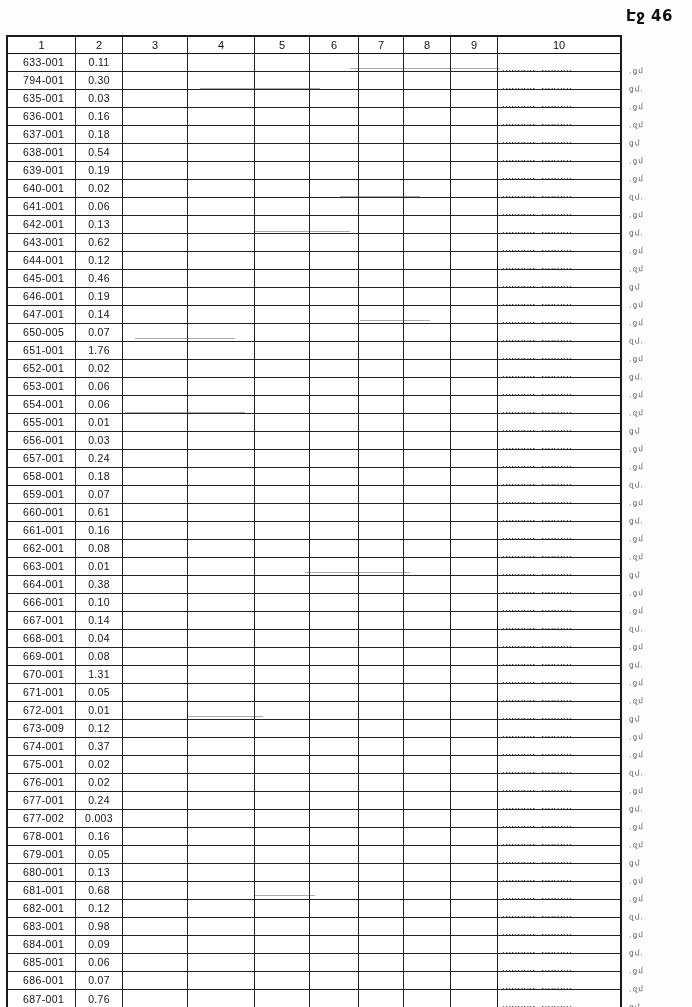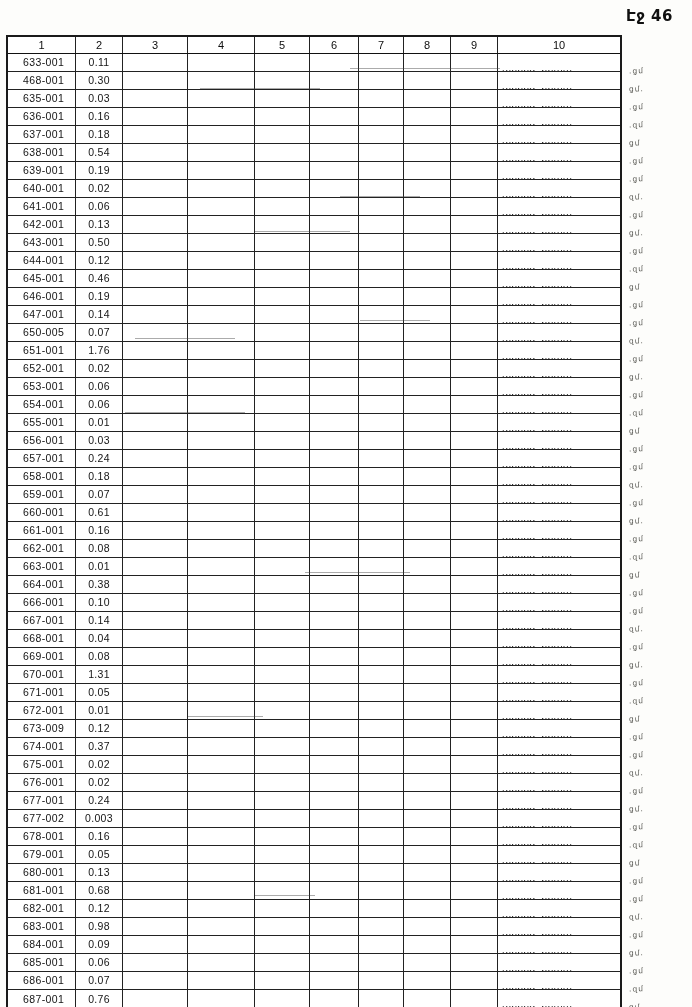--- a/index.html
+++ b/index.html
@@ -129,21 +129,21 @@
         <div class="cell"></div>
         <div class="cell"></div>
         <div class="cell"></div>
         <div class="cell"></div>
         <div class="cell"></div>
         <div class="cell"></div>
         <div class="cell"></div>
         <div class="cell note">փողոց. հրապ.</div>
       </div>
       <div class="t-row">
-        <div class="cell id">468-001</div>
+        <div class="cell id">794-001</div>
         <div class="cell val">0.30</div>
         <div class="cell"></div>
         <div class="cell"></div>
         <div class="cell"></div>
         <div class="cell"></div>
         <div class="cell"></div>
         <div class="cell"></div>
         <div class="cell"></div>
         <div class="cell note">փողոց. հրապ.</div>
       </div>
@@ -238,21 +238,21 @@
         <div class="cell"></div>
         <div class="cell"></div>
         <div class="cell"></div>
         <div class="cell"></div>
         <div class="cell"></div>
         <div class="cell"></div>
         <div class="cell note">փողոց. հրապ.</div>
       </div>
       <div class="t-row">
         <div class="cell id">643-001</div>
-        <div class="cell val">0.50</div>
+        <div class="cell val">0.62</div>
         <div class="cell"></div>
         <div class="cell"></div>
         <div class="cell"></div>
         <div class="cell"></div>
         <div class="cell"></div>
         <div class="cell"></div>
         <div class="cell"></div>
         <div class="cell note">փողոց. հրապ.</div>
       </div>
       <div class="t-row">

